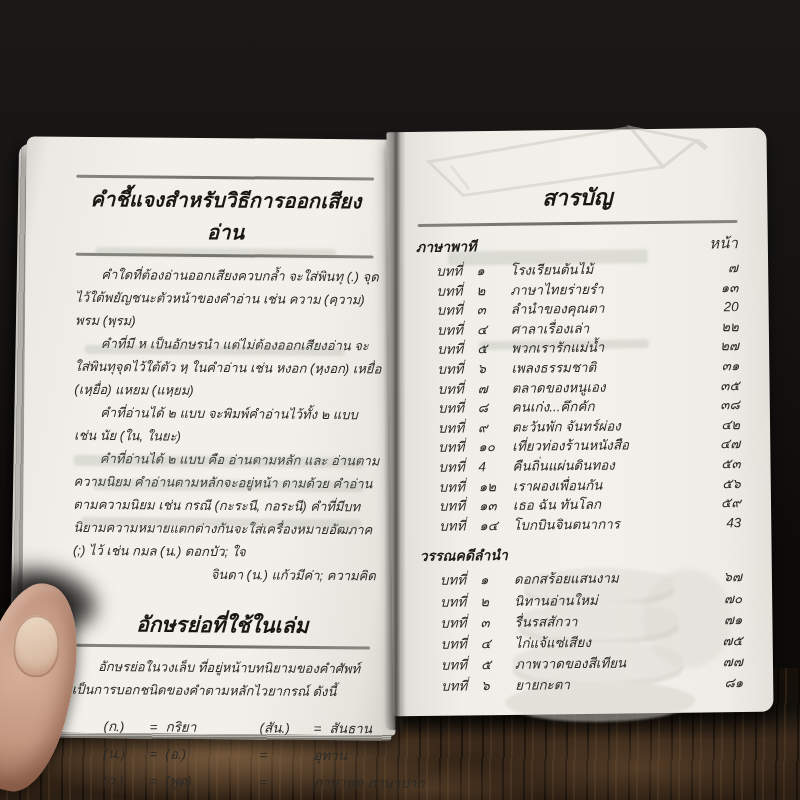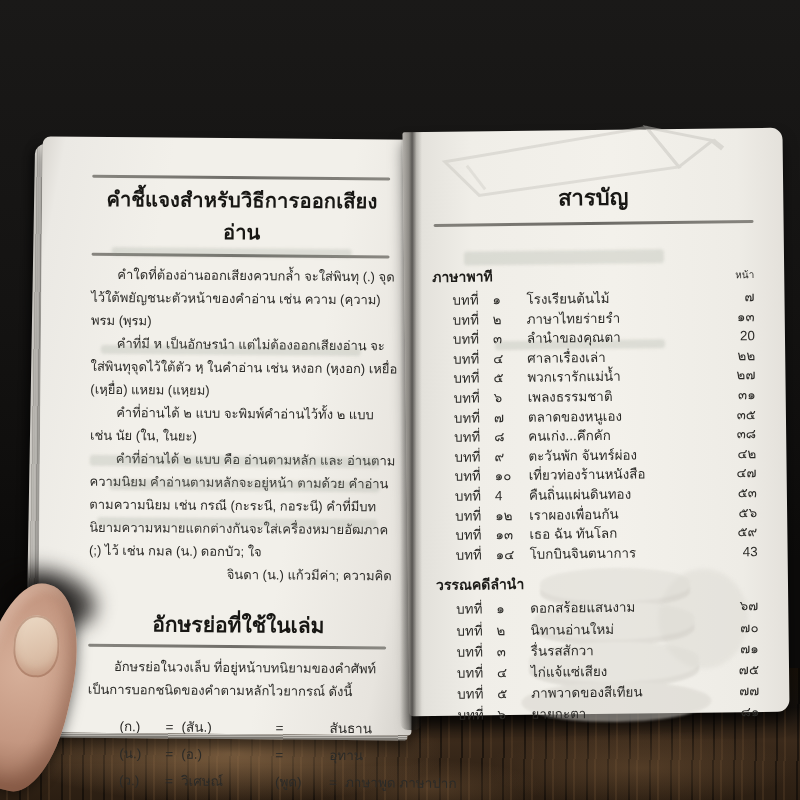--- a/index.html
+++ b/index.html
@@ -17,21 +17,21 @@
       radial-gradient(ellipse 220px 55px at 640px 100px, rgba(133,99,64,.38), rgba(133,99,64,0) 70%),
       radial-gradient(ellipse 160px 40px at 430px 120px, rgba(150,112,74,.30), transparent 70%),
       repeating-linear-gradient(91deg, rgba(0,0,0,.45) 0 2px, transparent 2px 8px, rgba(105,76,48,.28) 8px 10px, transparent 10px 21px),
       linear-gradient(180deg,#171008 0%, #33241636 30%, #3b2a1b 55%, #2b1e12 100%);
   }
   .book-shadow {
     position:absolute; left:50px; top:684px; width:720px; height:30px;
     background:rgba(0,0,0,.85); filter:blur(10px); border-radius:50%;
   }
 
-  .book { position:absolute; left:24px; top:128px; width:776px; height:616px; }
+  .book { position:absolute; left:8px; top:128px; width:776px; height:616px;font-style:italic; }
 
   
   .edge-left {
     position:absolute; left:6px; top:16px; width:15px; height:582px;
     transform:rotate(1deg); border-radius:10px 0 0 14px;
     background:repeating-linear-gradient(90deg,#dbd8d2 0 2px,#b9b6b0 2px 3px,#cfccc6 3px 5px);
     box-shadow:-3px 4px 8px rgba(0,0,0,.6);
   }
 
   .page {
@@ -76,21 +76,21 @@
   .lp-intro { font-size:13px; line-height:23px; margin:8px 4px 0 2px; text-indent:26px; }
   .abbrev { margin:12px 0 0 34px; font-size:13.5px; }
   .abbrev-row { display:grid; grid-template-columns:46px 16px 94px 54px 16px auto; line-height:27px; }
   .abbrev-row span { white-space:nowrap; }
 
   
   .rp-title { font-size:22px; font-weight:700; color:#181714; text-align:center; margin:0 0 7px 0; position:relative; z-index:2; }
   .rp-rule { height:3px; background:linear-gradient(90deg,#83817b,#6c6a65 50%,#87857f); margin:0 2px; border-radius:2px; position:relative; z-index:2; }
   .rp-head { display:flex; justify-content:space-between; align-items:baseline; margin:8px 2px 2px 0; position:relative; z-index:2; }
   .rp-section-name { font-size:14px; font-weight:700; color:#1c1b18; }
-  .rp-page-col { font-size:10px; color:#2e2d2a;margin-top:36px; }
+  .rp-page-col { font-size:15px; color:#2e2d2a; }
   .toc { position:relative; z-index:2; }
   .toc-row { display:flex; align-items:baseline; height:19.6px; font-size:13.4px; }
   .toc-row .bt { width:40px; margin-left:20px; }
   .toc-row .no { width:34px; }
   .toc-row .tt { flex:1; }
   .toc-row .pg { width:40px; text-align:right; padding-right:2px; }
   .toc2 .toc-row { height:21.2px; }
   .rp-sec2 { margin:10px 0 3px 0; }
 
   
@@ -156,35 +156,35 @@
       </div>
 
       <div class="lp-sec-title">อักษรย่อที่ใช้ในเล่ม</div>
       <div class="lp-rule"></div>
       <div class="lp-intro">อักษรย่อในวงเล็บ ที่อยู่หน้าบทนิยามของคำศัพท์ เป็นการบอกชนิดของคำตามหลักไวยากรณ์  ดังนี้</div>
 
       <div class="abbrev">
         <div class="abbrev-row">
           <span>(ก.)</span>
             <span>=</span>
+            <span>กริยา</span>
           <span>(สัน.)</span>
             <span>=</span>
             <span>สันธาน</span>
         </div>
         <div class="abbrev-row">
           <span>(น.)</span>
             <span>=</span>
           <span>(อ.)</span>
             <span>=</span>
             <span>อุทาน</span>
         </div>
         <div class="abbrev-row">
           <span>(ว.)</span>
             <span>=</span>
-            <span>วิเศษณ์</span>
           <span>(พูด)</span>
             <span>=</span>
             <span>ภาษาพูด ภาษาปาก</span>
         </div>
         <div class="abbrev-row">
           <span>(บ.)</span>
             <span>=</span>
             <span>บุรพบท</span>
           <span>(สำ)</span>
             <span>=</span>

